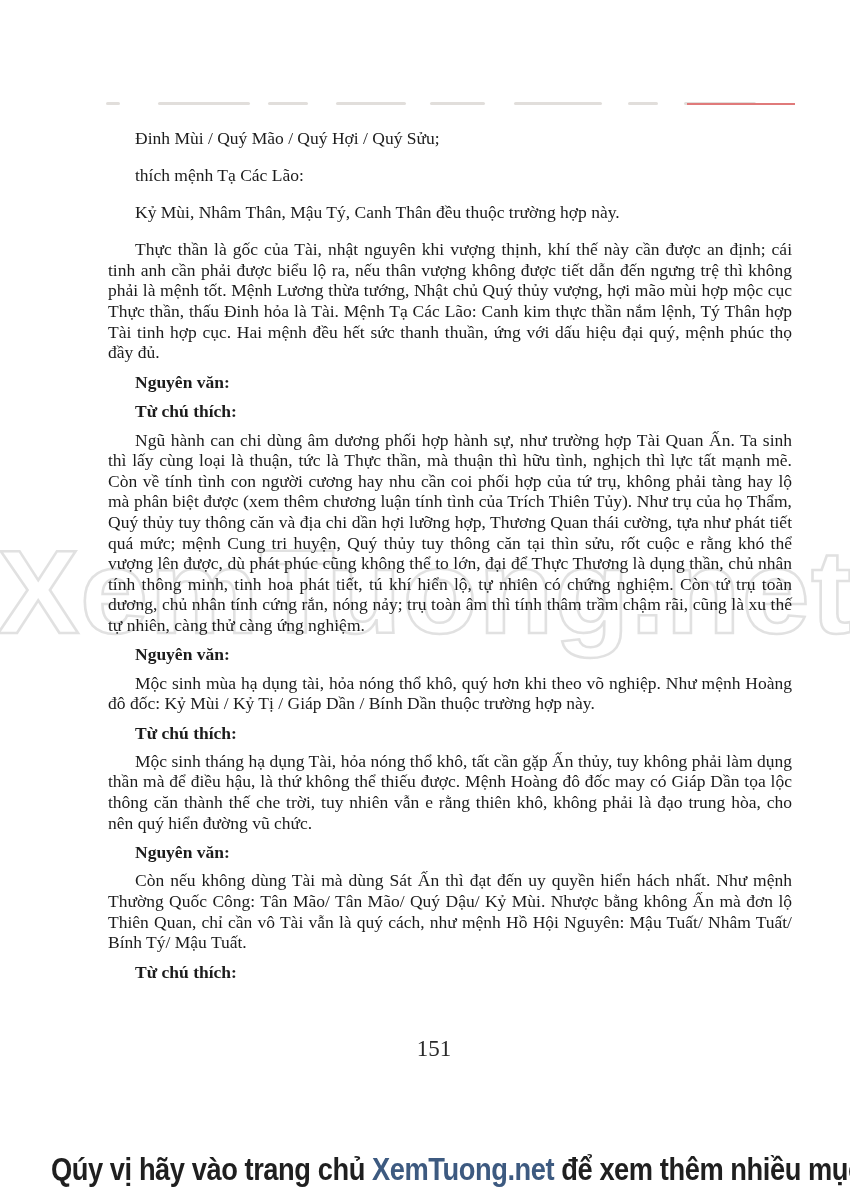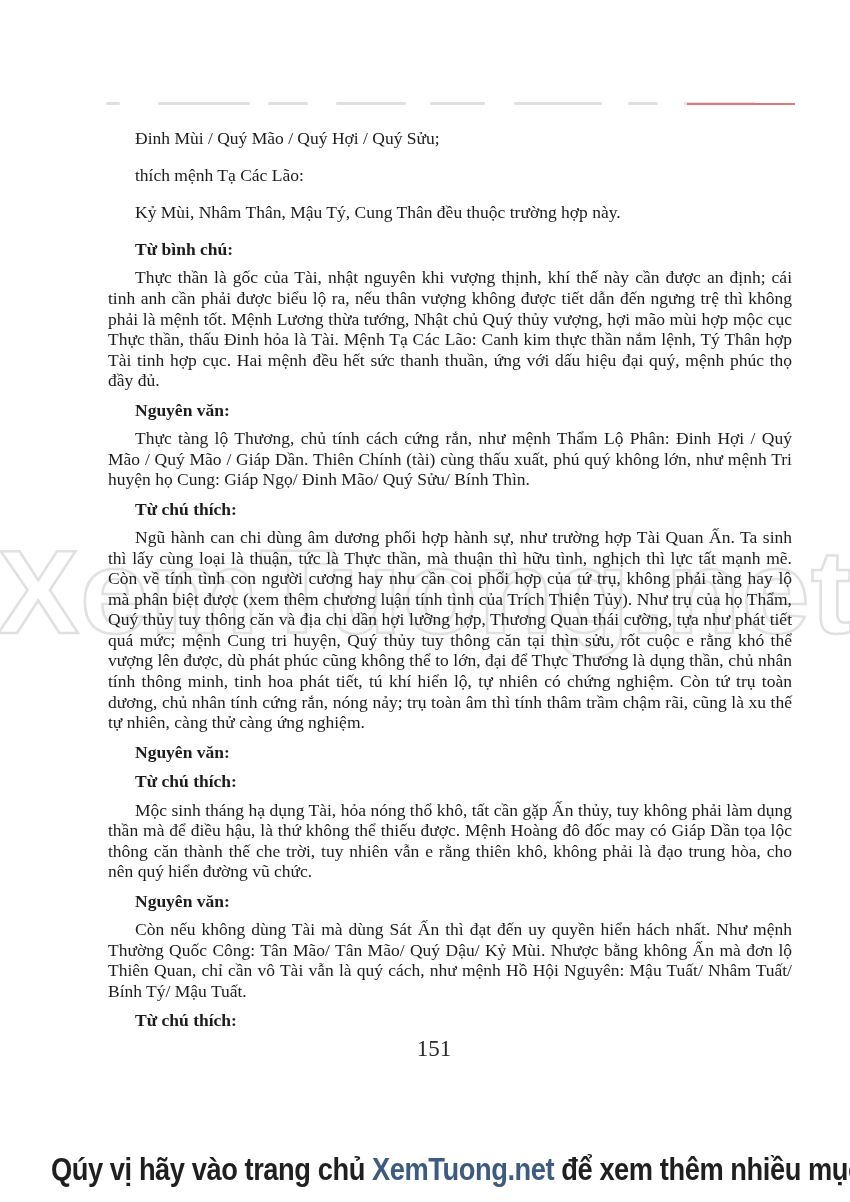--- a/index.html
+++ b/index.html
@@ -135,28 +135,27 @@
     <span class="ghost-dash" style="left:528px;width:30px;"></span>
     <span class="ghost-dash" style="left:584px;width:72px;"></span>
     <span class="red-line"></span>
   </div>
 
   <div class="watermark">XemTuong.net</div>
 
   <div class="content" id="content-root">
       <p class="intro-line">Đinh Mùi / Quý Mão / Quý Hợi / Quý Sửu;</p>
       <p class="intro-line">thích mệnh Tạ Các Lão:</p>
-      <p class="intro-line">Kỷ Mùi, Nhâm Thân, Mậu Tý, Cung Thân đều thuộc trường hợp này.</p>
-      <p class="section-heading">Từ bình chú:</p>
+      <p class="intro-line">Kỷ Mùi, Nhâm Thân, Mậu Tý, Canh Thân đều thuộc trường hợp này.</p>
       <p class="body-para">Thực thần là gốc của Tài, nhật nguyên khi vượng thịnh, khí thế này cần được an định; cái tinh anh cần phải được biểu lộ ra, nếu thân vượng không được tiết dẫn đến ngưng trệ thì không phải là mệnh tốt. Mệnh Lương thừa tướng, Nhật chủ Quý thủy vượng, hợi mão mùi hợp mộc cục Thực thần, thấu Đinh hỏa là Tài. Mệnh Tạ Các Lão: Canh kim thực thần nắm lệnh, Tý Thân hợp Tài tinh hợp cục. Hai mệnh đều hết sức thanh thuần, ứng với dấu hiệu đại quý, mệnh phúc thọ đầy đủ.</p>
       <p class="section-heading">Nguyên văn:</p>
-      <p class="body-para">Thực tàng lộ Thương, chủ tính cách cứng rắn, như mệnh Thẩm Lộ Phân: Đinh Hợi / Quý Mão / Quý Mão / Giáp Dần. Thiên Chính (tài) cùng thấu xuất, phú quý không lớn, như mệnh Tri huyện họ Cung: Giáp Ngọ/ Đinh Mão/ Quý Sửu/ Bính Thìn.</p>
       <p class="section-heading">Từ chú thích:</p>
       <p class="body-para">Ngũ hành can chi dùng âm dương phối hợp hành sự, như trường hợp Tài Quan Ấn. Ta sinh thì lấy cùng loại là thuận, tức là Thực thần, mà thuận thì hữu tình, nghịch thì lực tất mạnh mẽ. Còn về tính tình con người cương hay nhu cần coi phối hợp của tứ trụ, không phải tàng hay lộ mà phân biệt được (xem thêm chương luận tính tình của Trích Thiên Tủy). Như trụ của họ Thẩm, Quý thủy tuy thông căn và địa chi dần hợi lưỡng hợp, Thương Quan thái cường, tựa như phát tiết quá mức; mệnh Cung tri huyện, Quý thủy tuy thông căn tại thìn sửu, rốt cuộc e rằng khó thể vượng lên được, dù phát phúc cũng không thể to lớn, đại để Thực Thương là dụng thần, chủ nhân tính thông minh, tinh hoa phát tiết, tú khí hiển lộ, tự nhiên có chứng nghiệm. Còn tứ trụ toàn dương, chủ nhân tính cứng rắn, nóng nảy; trụ toàn âm thì tính thâm trầm chậm rãi, cũng là xu thế tự nhiên, càng thử càng ứng nghiệm.</p>
       <p class="section-heading">Nguyên văn:</p>
+      <p class="body-para">Mộc sinh mùa hạ dụng tài, hỏa nóng thổ khô, quý hơn khi theo võ nghiệp. Như mệnh Hoàng đô đốc: Kỷ Mùi / Kỷ Tị / Giáp Dần / Bính Dần thuộc trường hợp này.</p>
       <p class="section-heading">Từ chú thích:</p>
       <p class="body-para">Mộc sinh tháng hạ dụng Tài, hỏa nóng thổ khô, tất cần gặp Ấn thủy, tuy không phải làm dụng thần mà để điều hậu, là thứ không thể thiếu được. Mệnh Hoàng đô đốc may có Giáp Dần tọa lộc thông căn thành thế che trời, tuy nhiên vẫn e rằng thiên khô, không phải là đạo trung hòa, cho nên quý hiển đường vũ chức.</p>
       <p class="section-heading">Nguyên văn:</p>
       <p class="body-para">Còn nếu không dùng Tài mà dùng Sát Ấn thì đạt đến uy quyền hiển hách nhất. Như mệnh Thường Quốc Công: Tân Mão/ Tân Mão/ Quý Dậu/ Kỷ Mùi. Nhược bằng không Ấn mà đơn lộ Thiên Quan, chỉ cần vô Tài vẫn là quý cách, như mệnh Hồ Hội Nguyên: Mậu Tuất/ Nhâm Tuất/ Bính Tý/ Mậu Tuất.</p>
       <p class="section-heading">Từ chú thích:</p>
     </div>
 
   <div class="page-number">151</div>
 
   <div class="footer"><span>Qúy vị hãy vào trang chủ </span><span class="footer-link">XemTuong.net</span><span> để xem thêm nhiều mục hay khác</span></div>

